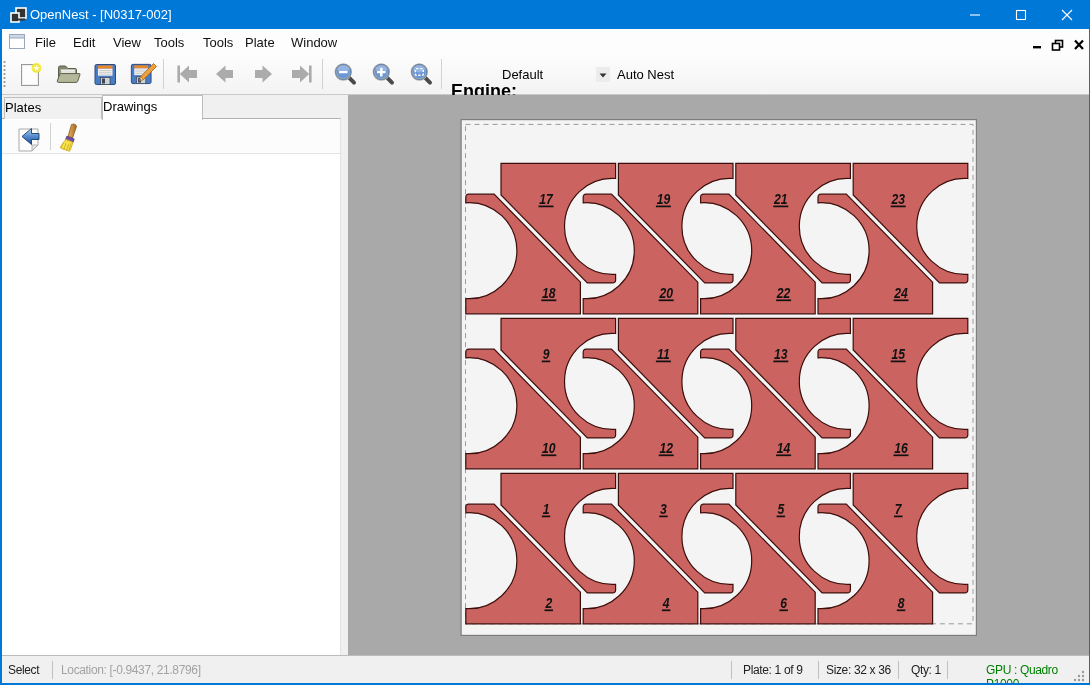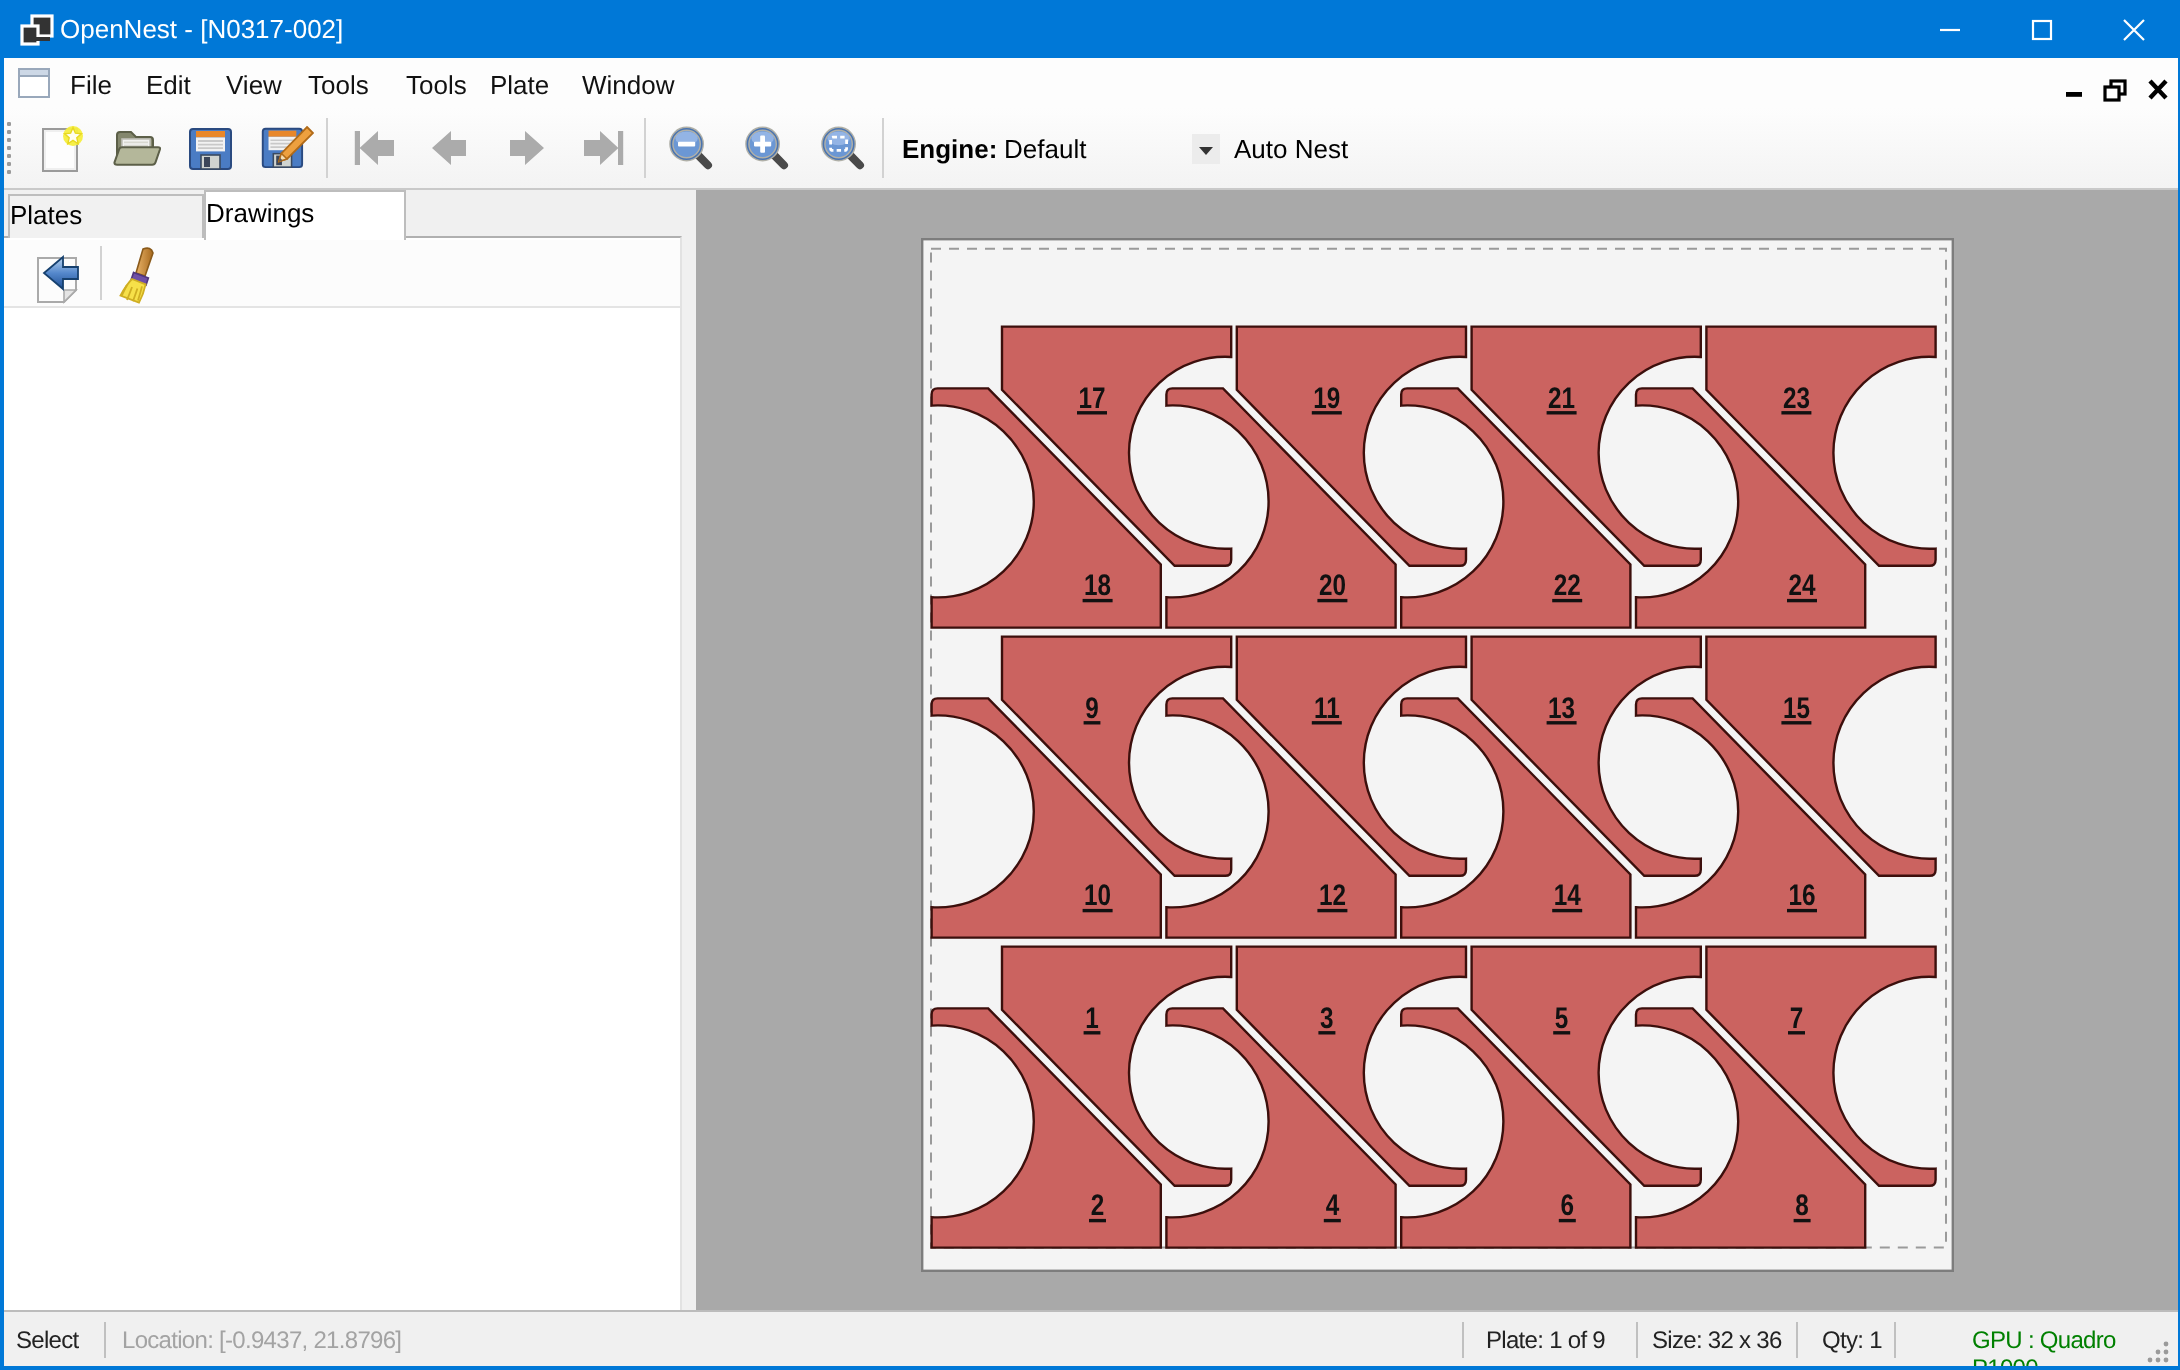--- a/index.html
+++ b/index.html
@@ -18,21 +18,21 @@
 #menubar span { position:absolute; top:6px; }
 
 #toolbar { position:absolute; left:0; top:54px; width:1090px; height:41px;
   background:linear-gradient(#fdfdfd,#f3f3f3); border-bottom:1px solid #c9c9c9; }
 .tsep { position:absolute; top:5px; height:30px; width:1px; background:#d2d2d2; }
 .grip { position:absolute; left:3px; top:6px; width:3px; height:29px;
   background-image:radial-gradient(circle,#9a9a9a 1px,transparent 1.2px); background-size:3px 4px; }
 .ticon { position:absolute; top:61px; }
 
 #main { position:absolute; left:0; top:95px; width:1090px; height:560px; background:#f0f0f0; }
-#canvas { position:absolute; left:348px; top:0; width:742px; height:560px; background:#a9a9a9; overflow:hidden; }
+#canvas { position:absolute; left:348px; top:0; width:742px; height:560px; background:#a9a9a9; overflow:hidden;font-style:italic; }
 #page { position:absolute; left:112px; top:24px; width:517px; height:517px; }
 
 #tabstrip { position:absolute; left:0; top:0; width:344px; height:21px; }
 .tab { position:absolute; font-size:13px; text-align:left; border:1px solid #bdbdbd; }
 #tab-plates { left:4px; top:2px; width:98px; height:22px; background:#f1f1f1; line-height:19px; border-bottom:none;}
 #tab-draw { left:102px; top:0px; width:101px; height:25px; background:#fff; line-height:21px; border-bottom:none; z-index:2;}
 #paneltop { position:absolute; left:0px; top:23px; width:341px; height:631px; background:#fff; border-top:1px solid #b0b0b0; border-right:1px solid #e2e2e2;}
 #ptoolbar { position:absolute; left:0; top:1px; width:340px; height:34px; background:#fcfcfc; border-bottom:1px solid #e4e4e4;}
 
 #item { position:absolute; left:6px; top:37px; width:326px; height:86px; background:#fcfce3; }
@@ -155,21 +155,21 @@
 <svg class="ticon" style="left:409px;top:8px" width="24" height="24" viewBox="0 0 24 24">
         <line x1="15.8" y1="15.3" x2="21" y2="20.6" stroke="#4a4a4a" stroke-width="4" stroke-linecap="round"></line>
         <circle cx="10.3" cy="10" r="7.6" fill="#6b97d4" stroke="#b0b0a8" stroke-width="2.2"></circle>
         <circle cx="10.3" cy="10" r="7.6" fill="none" stroke="#4a74b0" stroke-width="0.8"></circle>
         <ellipse cx="10.3" cy="7.2" rx="5.6" ry="3.4" fill="#9dbce8" opacity="0.8"></ellipse>
         <rect x="6.3" y="6.6" width="8" height="6.6" rx="1" fill="none" stroke="#fff" stroke-width="1.4" stroke-dasharray="2.2 1.6"></rect>
       </svg>
   <div class="tsep" style="left:163px"></div>
   <div class="tsep" style="left:322px"></div>
   <div class="tsep" style="left:441px"></div>
-  <span class="abs" style="left:451px;top:13px;font-size:13px;font-weight:bold">Engine:</span>
+  <span class="abs" style="left:451px;top:27px;font-size:18px;font-weight:bold">Engine:</span>
   <span class="abs" style="left:502px;top:13px;font-size:13px">Default</span>
   <div class="abs" style="left:596px;top:13px;width:14px;height:15px;background:#ececec"></div>
   <svg class="abs" style="left:599px;top:19px" width="8" height="5" viewBox="0 0 8 5">
         <path d="M0.5 0.5 L7.5 0.5 L4 4.5 Z" fill="#333"></path>
       </svg>
   <span class="abs" style="left:617px;top:13px;font-size:13px">Auto Nest</span>
  </div>
  <div id="main">
   <div id="paneltop">
    <div id="ptoolbar">

